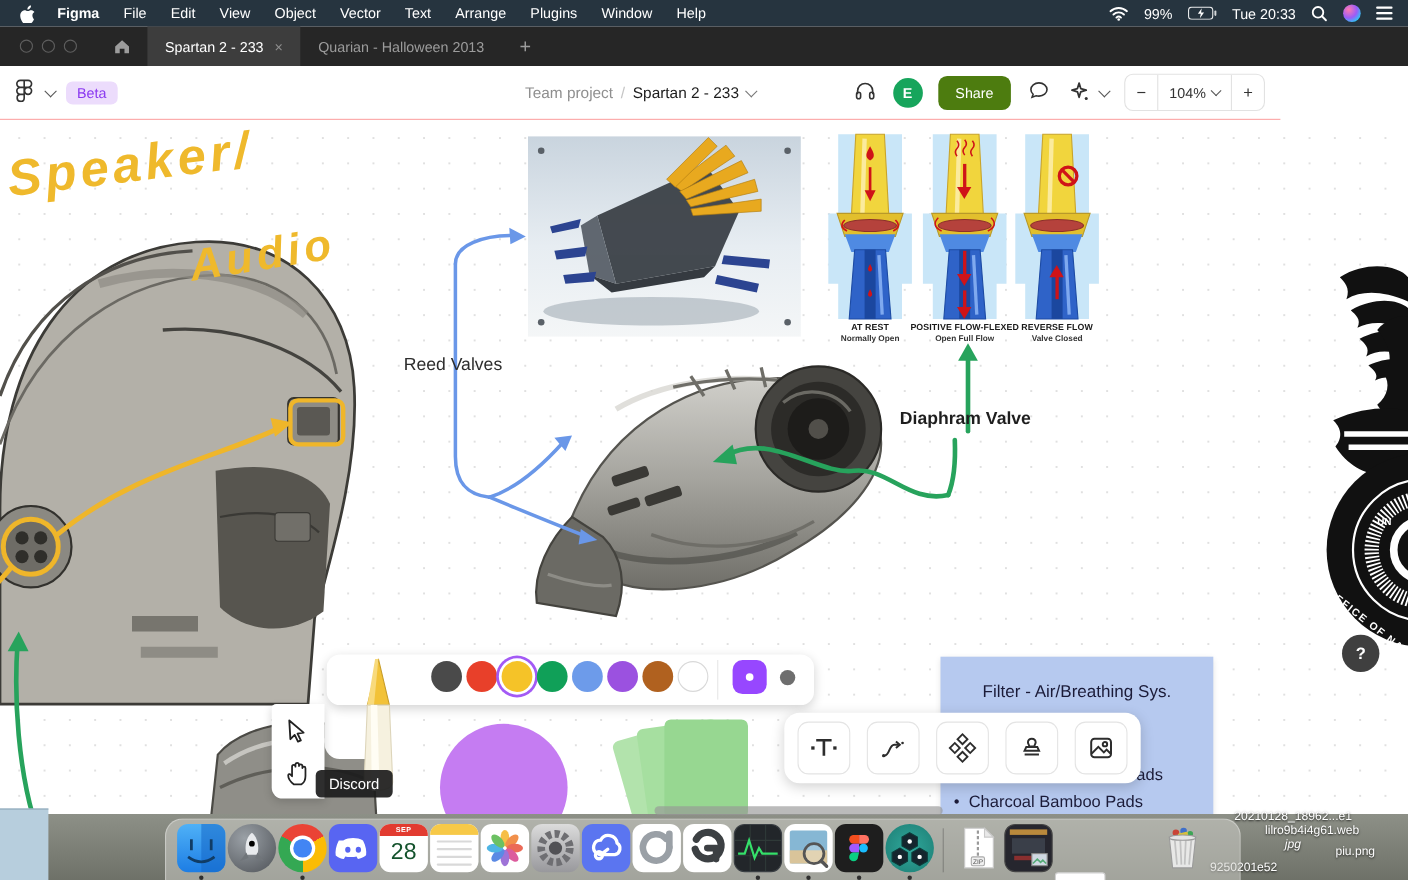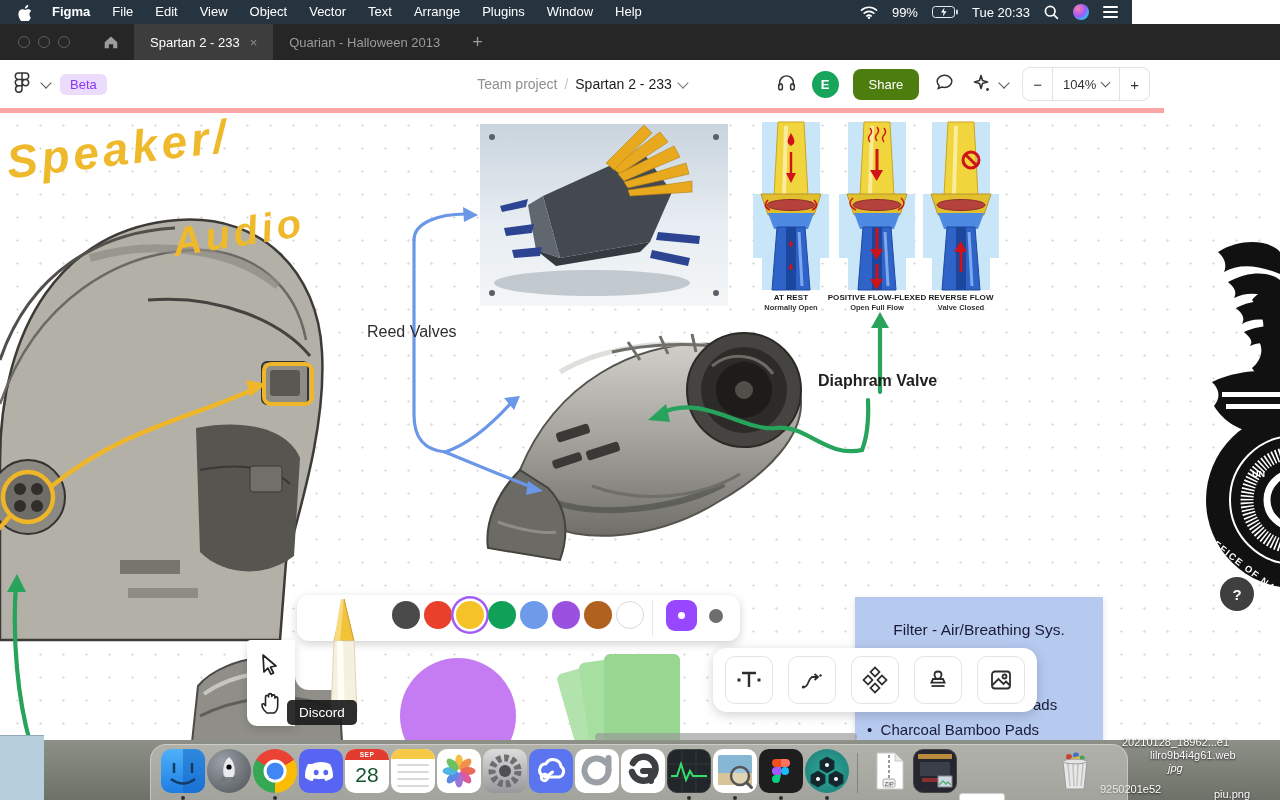--- a/index.html
+++ b/index.html
@@ -1,21 +1,21 @@
 <!DOCTYPE html>
 <html><head>
 <meta charset="utf-8">
 <style>
   html,body{margin:0;padding:0;}
   body{width:1280px;height:800px;overflow:hidden;position:relative;
        font-family:"Liberation Sans","DejaVu Sans",sans-serif;background:#fff;
        -webkit-font-smoothing:antialiased;}
 
   
-  #menubar{position:absolute;top:0;left:0;width:1132px;height:24px;background:#26343f;
+  #menubar{position:absolute;top:0;left:0;width:1280px;height:24px;background:#26343f;
            display:flex;align-items:center;color:#fff;font-size:13px;z-index:60;}
   #menubar .left{display:flex;align-items:center;gap:0;padding-left:12px;}
   #menubar .mitem{padding:0 11px;line-height:24px;white-space:nowrap;}
   #menubar .mitem.bold{font-weight:bold;}
   #menubar .right{margin-left:auto;display:flex;align-items:center;gap:14px;padding-right:14px;}
   #menubar svg{display:block;}
   .siri{width:16px;height:16px;border-radius:50%;
         background:radial-gradient(circle at 32% 30%,#ff79b0,#9a5cf7 48%,#2ec5f5 78%,#1a8fd0);}
   .mbars{display:flex;flex-direction:column;gap:3px;}
   .mbars i{display:block;height:2px;background:#fff;border-radius:1px;}
@@ -26,21 +26,21 @@
   .traffic{display:flex;align-items:center;gap:8px;padding:0 18px 0 18px;}
   .tl{width:12px;height:12px;border-radius:50%;border:1.5px solid #5e5e5e;box-sizing:border-box;}
   .homebtn{display:flex;align-items:center;padding:0 14px;}
   .ftab{display:flex;align-items:center;gap:10px;padding:0 16px;font-size:13px;color:#9c9c9c;}
   .ftab.active{background:#3d3d3d;color:#fff;}
   .ftab .closex{color:#8f8f8f;font-size:13px;}
   .newtab{display:flex;align-items:center;padding:0 16px;color:#9c9c9c;font-size:18px;}
 
   
   #ftoolbar{position:absolute;top:60px;left:0;width:1164px;height:48px;background:#fff;
-            border-bottom:5px solid #fca5a5;z-index:58;}
+            border-bottom:1px solid #fca5a5;z-index:58;}
   .tb-left{position:absolute;left:12px;top:0;height:48px;display:flex;align-items:center;gap:10px;}
   .beta{background:#ecdcfc;color:#8a38f0;font-size:13px;font-weight:500;
         padding:3px 10px;border-radius:6px;}
   .chev{width:7px;height:7px;border-right:1.6px solid #555;border-bottom:1.6px solid #555;
         transform:rotate(45deg);display:inline-block;margin-top:-3px;}
   .tb-center{position:absolute;left:0;right:0;top:0;height:48px;display:flex;align-items:center;
              justify-content:center;gap:7px;font-size:14px;}
   .bc-proj{color:#8f8f8f;} .bc-sep{color:#c4c4c4;} .bc-file{color:#1c1c1c;font-weight:500;}
   .tb-right{position:absolute;right:14px;top:0;height:48px;display:flex;align-items:center;gap:14px;}
   .avatar{width:27px;height:27px;border-radius:50%;background:#17a55c;color:#fff;font-size:13px;
@@ -575,21 +575,21 @@
 
 <div id="helpbtn">?</div>
 <div id="hscroll" style="top:733px;left:595px;"></div>
 
 <div id="desktop"></div>
 <div id="winsliver"></div>
 
 <span class="dfile" style="left:1122px;top:736px;">20210128_18962...e1</span>
 <span class="dfile" style="left:1150px;top:749px;">lilro9b4i4g61.web</span>
 <span class="dfile" style="left:1168px;top:762px;font-style:italic;">jpg</span>
-<span class="dfile" style="left:1214px;top:768px;margin-top:20px;">piu.png</span>
+<span class="dfile" style="left:1214px;top:768px;">piu.png</span>
 <span class="dfile" style="left:1100px;top:783px;">9250201e52</span>
 
 <div id="dock">
 
   <div class="dicon" style="left:10px;background:linear-gradient(#4fb1f7,#1d7de4);">
     <svg width="44" height="44" viewBox="0 0 44 44">
         <rect x="22" y="0" width="22" height="44" fill="#1668c7" opacity=".55"></rect>
         <path d="M13 14v10 M31 14v10" stroke="#103c66" stroke-width="2.5" fill="none"></path>
         <path d="M10 30c8 6 16 6 24 0" stroke="#103c66" stroke-width="2.5" fill="none"></path>
       </svg>

